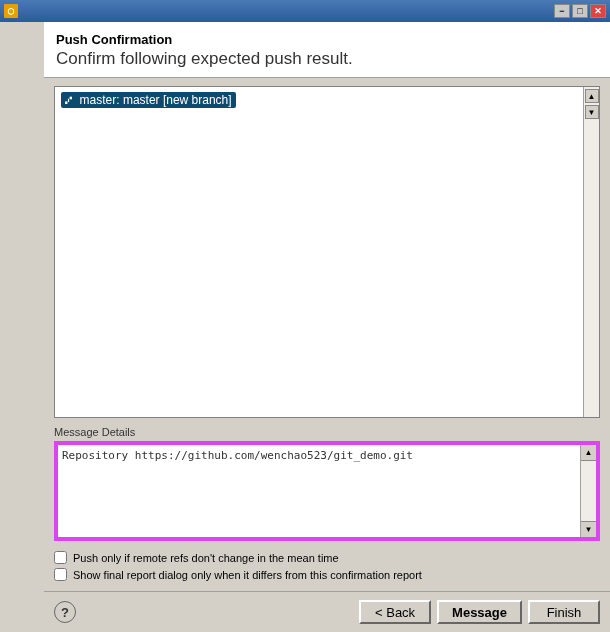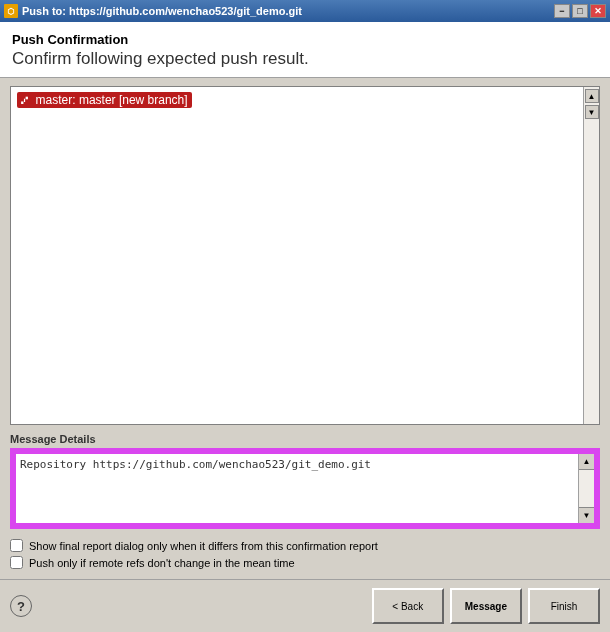--- a/index.html
+++ b/index.html
@@ -59,20 +59,21 @@
       font-weight: bold;
     }
     .title-btn.close { background: #d44; color: white; }
 
     
     .dialog {
       background: #d4d0c8;
       height: calc(632px - 22px);
       display: flex;
       flex-direction: column;
+      margin-left: 44px;
     }
 
     
     .dialog-header {
       background: white;
       padding: 10px 12px 8px 12px;
       display: flex;
       align-items: flex-start;
       justify-content: space-between;
       border-bottom: 1px solid #a0a0a0;
@@ -171,43 +172,43 @@
       cursor: pointer;
     }
 
     .tree-item {
       display: flex;
       align-items: center;
       gap: 4px;
       padding: 1px 2px;
     }
     .tree-item-selected {
-      background: #b91c1c;
+      background: #0c4a6e;
       color: white;
       border-radius: 2px;
       padding: 1px 4px;
     }
     
 
     
     .message-section {
       display: flex;
       flex-direction: column;
     }
     .message-label {
       font-size: 11px;
-      font-weight: bold;
+      font-weight: normal;
       color: #333;
       margin-bottom: 3px;
     }
     .message-box-wrapper {
-      border: 6px solid #d946ef;
+      border: 4px solid #d946ef;
       background: #c4b5fd;
       display: flex;
-      height: 81px;
+      height: 100px;
     }
     .message-box {
       flex: 1;
       font-family: monospace;
       font-size: 11px;
       color: #333;
       padding: 4px;
       overflow: auto;
       white-space: pre-wrap;
       word-break: break-all;
@@ -295,50 +296,49 @@
       cursor: pointer;
       color: #333;
       font-weight: bold;
     }
     .bottom-right {
       display: flex;
       gap: 6px;
     }
     .dialog-btn {
       min-width: 72px;
-      height: 36px;
+      height: 24px;
       padding: 0 13px;
       background: #d4d0c8;
       border: 2px solid #888;
       border-top-color: #ffffff;
       border-left-color: #ffffff;
       border-right-color: #666;
       border-bottom-color: #666;
-      font-size: 10px;
+      font-size: 13px;
       cursor: pointer;
       display: flex;
       align-items: center;
       justify-content: center;
       gap: 2px;
     }
     .dialog-btn.disabled {
       color: #888;
       cursor: default;
     }
     .dialog-btn.primary {
       font-weight: bold;
     }
   </style>
 </head>
 <body>
 
 <div class="title-bar">
   <div class="title-bar-left">
     <div class="title-bar-icon">⬡</div>
-    <span>Push to: https://github.com/wenchao523/git_demo.git</span>
   </div>
   <div class="title-bar-controls">
     <div class="title-btn">−</div>
     <div class="title-btn">□</div>
     <div class="title-btn close">✕</div>
   </div>
 </div>
 
 <div class="dialog">
 
@@ -373,26 +373,26 @@
         <div class="message-scroll">
           <div class="msg-scroll-up">▲</div>
           <div class="msg-scroll-track"></div>
           <div class="msg-scroll-down">▼</div>
         </div>
       </div>
     </div>
 
     <div class="checkbox-section">
       <div class="checkbox-row">
+        <input type="checkbox" id="chk1" style="">
+        <label class="checkbox-label" for="chk1">Push only if remote refs don't change in the mean time</label>
+      </div>
+      <div class="checkbox-row">
         <input type="checkbox" id="chk2" style="">
         <label class="checkbox-label" for="chk2">Show final report dialog only when it differs from this confirmation report</label>
-      </div>
-      <div class="checkbox-row">
-        <input type="checkbox" id="chk1" style="">
-        <label class="checkbox-label" for="chk1">Push only if remote refs don't change in the mean time</label>
       </div>
     </div>
 
   </div>
 
   <div class="dialog-bottom">
     <div class="bottom-left">
       <div class="help-btn">?</div>
     </div>
     <div class="bottom-right">

